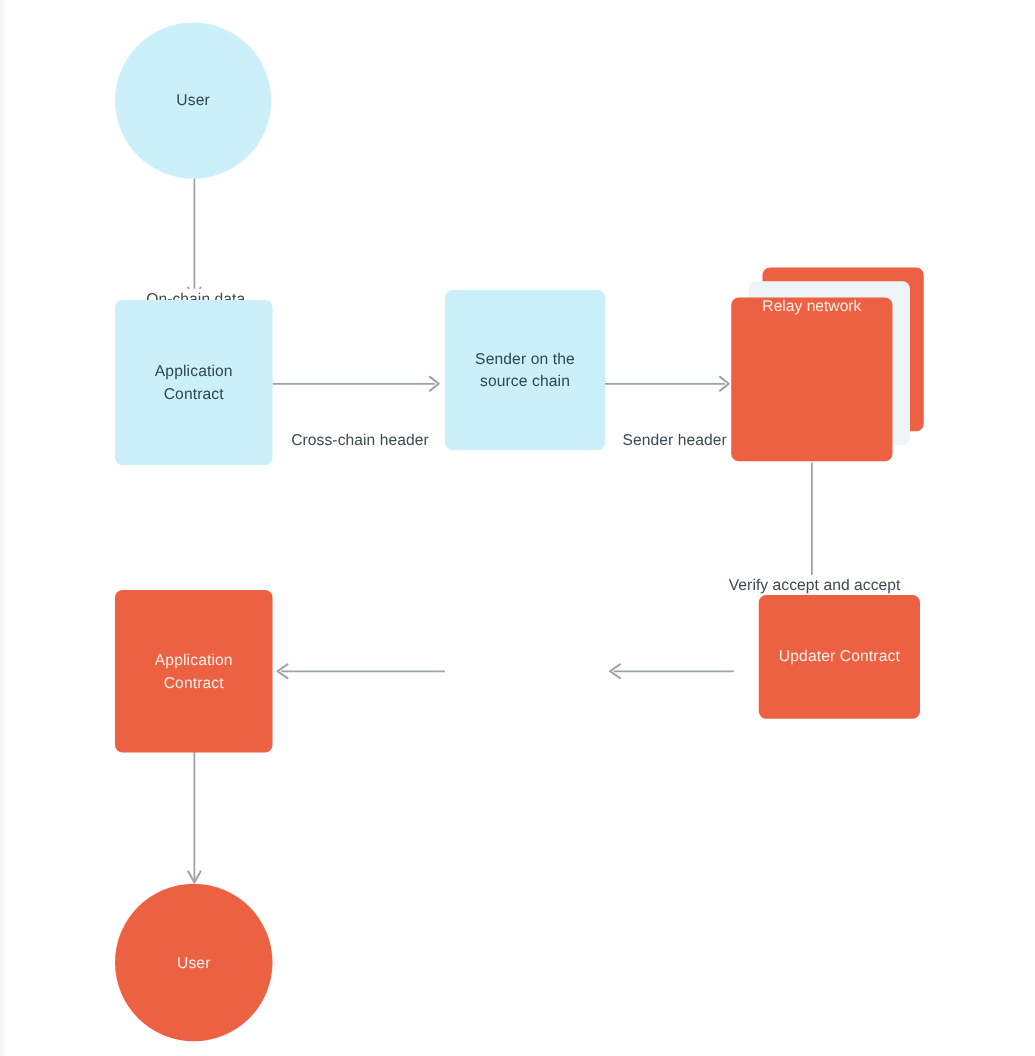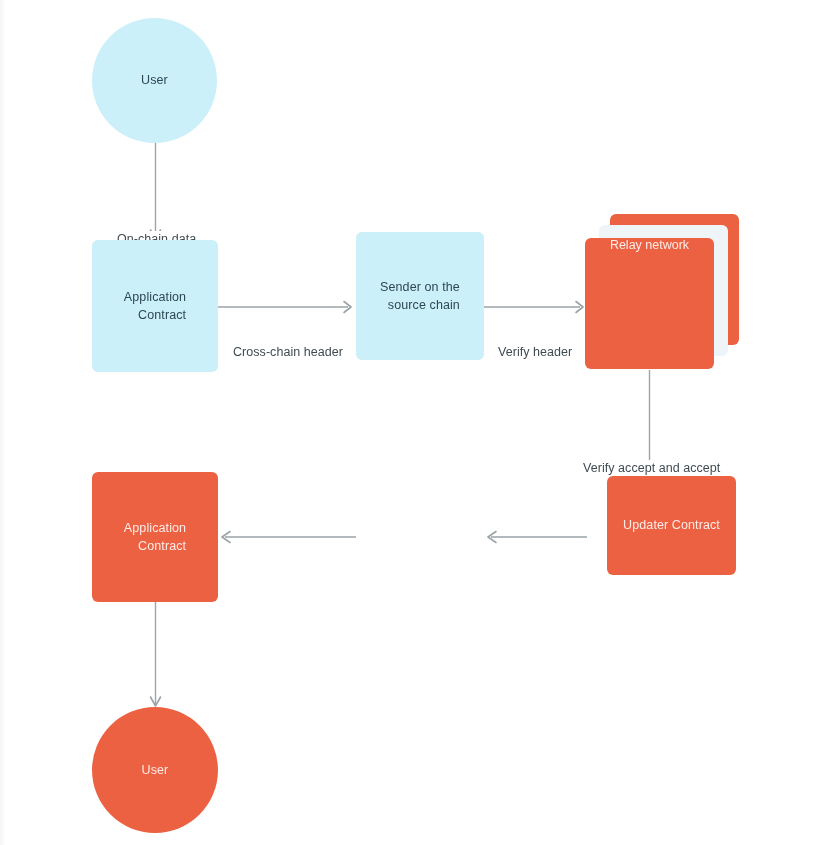--- a/index.html
+++ b/index.html
@@ -27,21 +27,21 @@
     height: 845px;
     background: linear-gradient(to right, #f3f4f5 0%, #fbfbfc 60%, #ffffff 100%);
   }
 
   
   .node {
     position: absolute;
     display: flex;
     align-items: center;
     justify-content: center;
-    text-align: right;
+    text-align: center;
     box-sizing: border-box;
     line-height: 1.45;
     font-size: 12.5px;
     letter-spacing: 0.1px;
     z-index: 3;
   }
   .node-blue {
     background: #ccf0fa;
     color: #2d4753;
     border-radius: 6px;
@@ -173,21 +173,21 @@
     <svg width="16" height="115" viewBox="0 0 16 115">
       <line class="edge-line" x1="7.5" y1="0" x2="7.5" y2="104"></line>
       <polyline class="edge-head" points="2.5,97 7.5,106 12.5,97"></polyline>
     </svg>
   </div>
 
   <div class="edge-label" style="left:111px; top:185px;">On-chain data</div>
 
   <div class="edge-label" style="left:227px; top:298px;">Cross-chain header</div>
 
-  <div class="edge-label" style="left:492px; top:298px;">Verify header</div>
+  <div class="edge-label" style="left:492px; top:298px;">Sender header</div>
 
   <div class="edge-label" style="left:577px; top:414px;">Verify accept and accept</div>
 
   <div class="node node-blue circle" style="left:92px; top:18px; width:125px; height:125px;">
     <span class="node-label">User</span>
   </div>
 
   <div class="node node-blue" style="left:92px; top:240px; width:126px; height:132px;">
     <span class="node-label">Application
 Contract</span>

